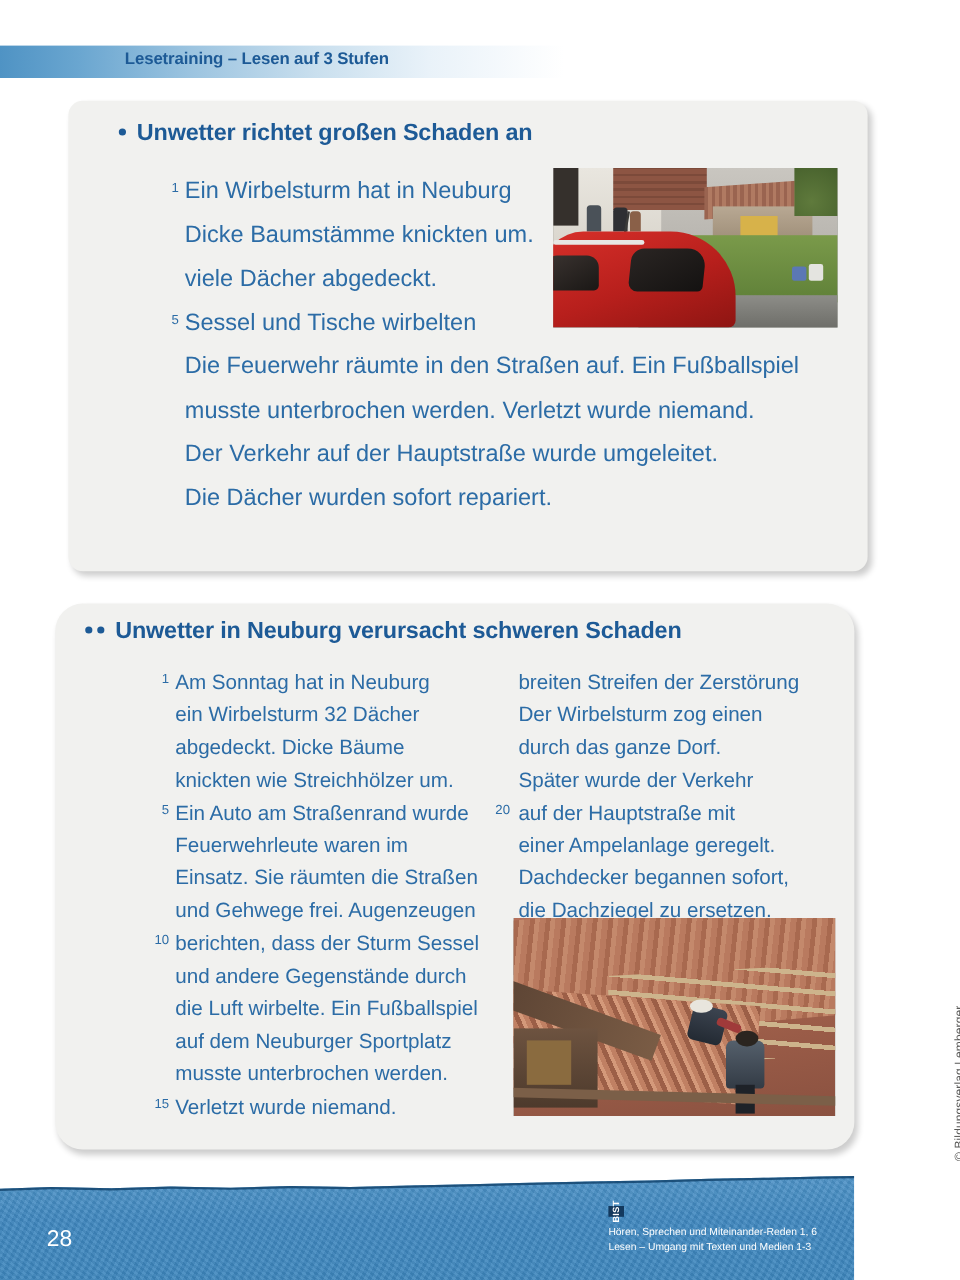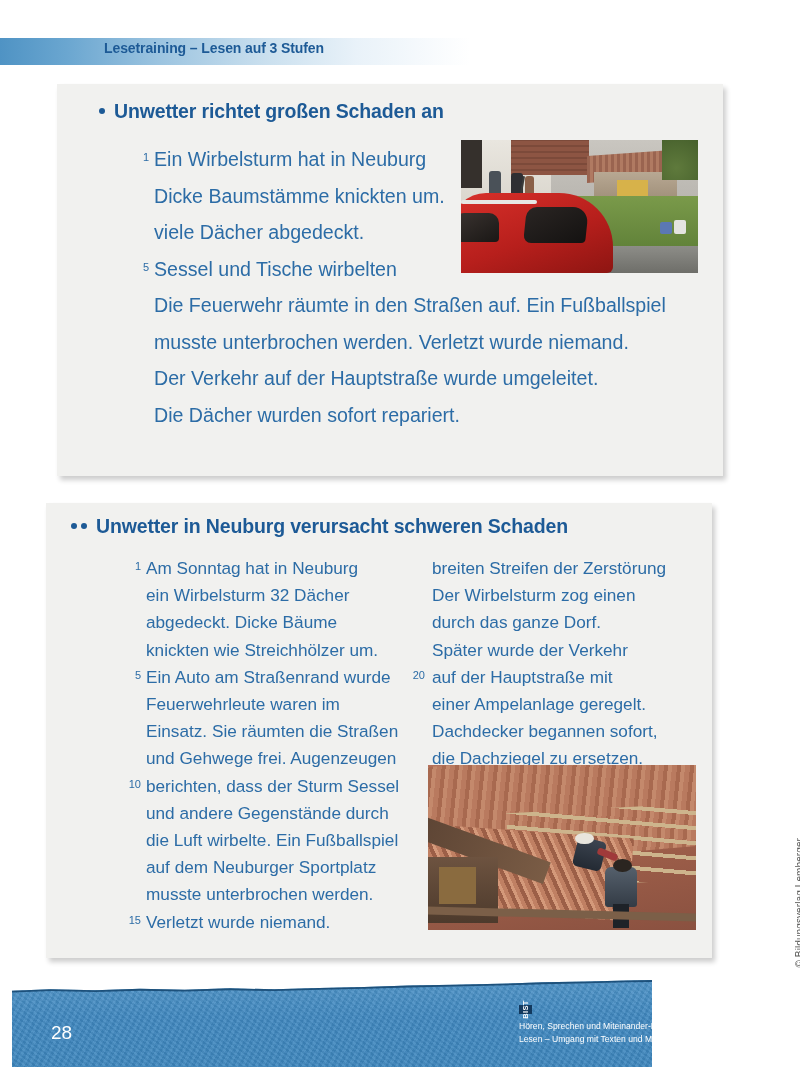--- a/index.html
+++ b/index.html
@@ -41,22 +41,22 @@
     letter-spacing: -0.1px;
     white-space: nowrap;
   }
 
   
   .card {
     position: absolute;
     background: #f1f1ef;
     box-shadow: 3px 4px 5px rgba(0,0,0,0.20);
   }
-  #card-one   { left: 57px; top: 84px;  width: 666px; height: 392px; }
-  #card-two   { left: 46px; top: 503px; width: 666px; height: 455px; }
+  #card-one   { left: 57px; top: 84px;  width: 666px; height: 392px; border-radius: 12px; }
+  #card-two   { left: 46px; top: 503px; width: 666px; height: 455px; border-radius: 23px; }
 
   .card-heading {
     position: absolute;
     font-size: 19.5px;
     font-weight: bold;
     color: #1d5a96;
     white-space: nowrap;
     letter-spacing: -0.15px;
   }
   #heading-one { left: 42px; top: 16px; }
@@ -229,23 +229,22 @@
     transform-origin: 100% 0;
     white-space: nowrap;
     letter-spacing: 0.1px;
   }
 
   
   .footer {
     position: absolute;
     left: 0;
     bottom: 0;
-    width: 640px;
+    width: 712px;
     height: 92px;
-    margin-left: 12px;
   }
   .footer-fill {
     position: absolute;
     left: 0;
     bottom: 0;
     width: 100%;
     height: 100%;
     background:
       repeating-linear-gradient(37deg, rgba(255,255,255,0.05) 0 2px, rgba(0,0,0,0.04) 2px 4px),
       repeating-linear-gradient(116deg, rgba(255,255,255,0.06) 0 3px, rgba(0,0,0,0.03) 3px 6px),

